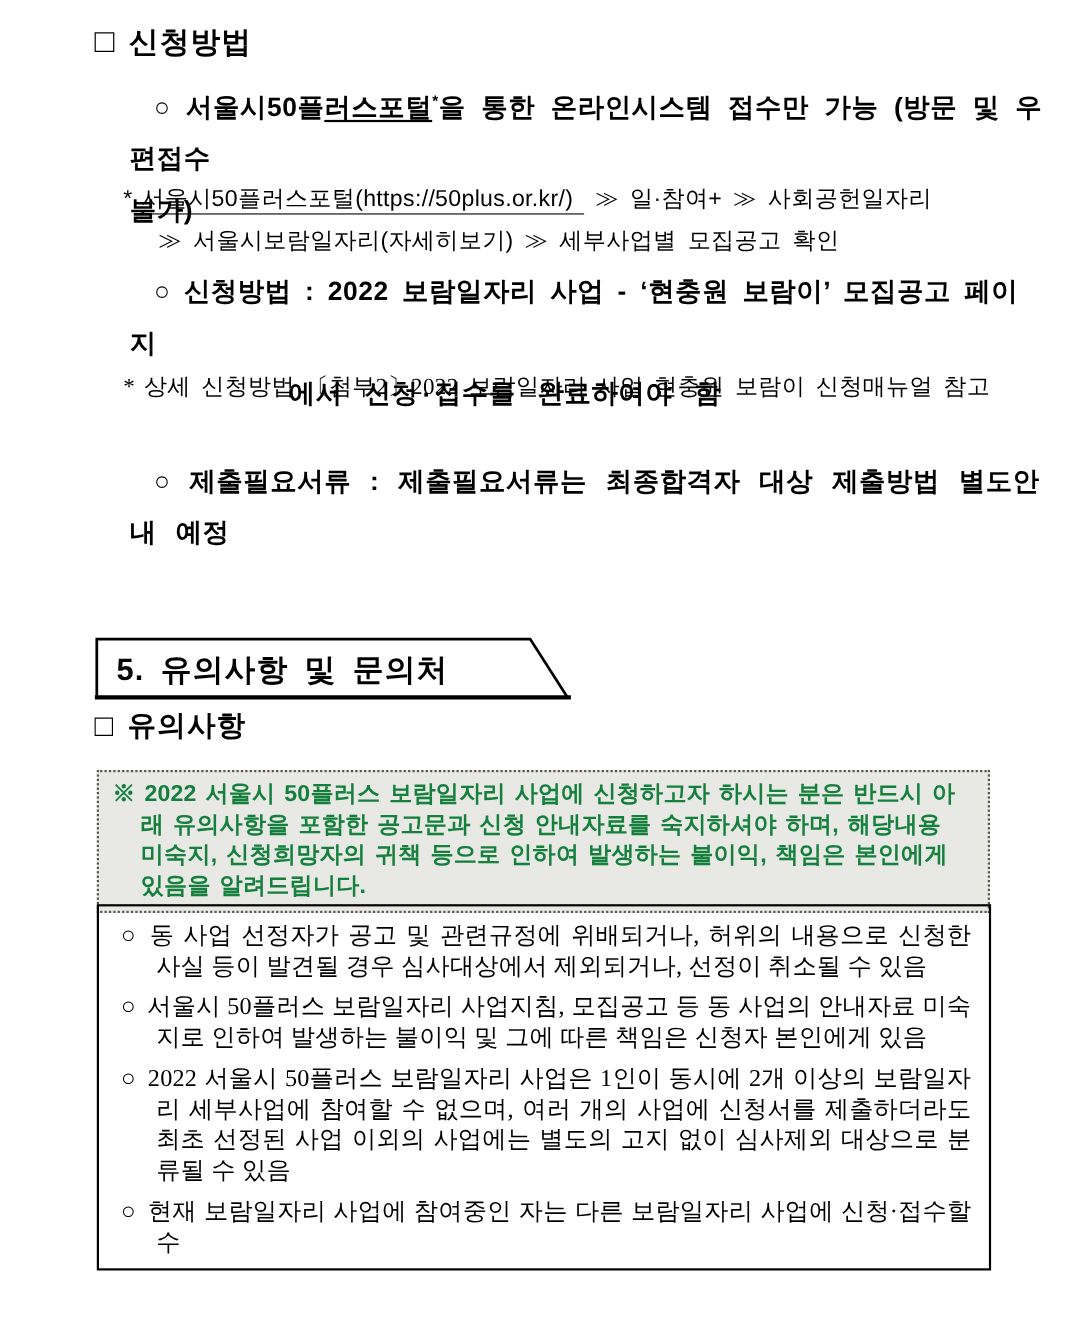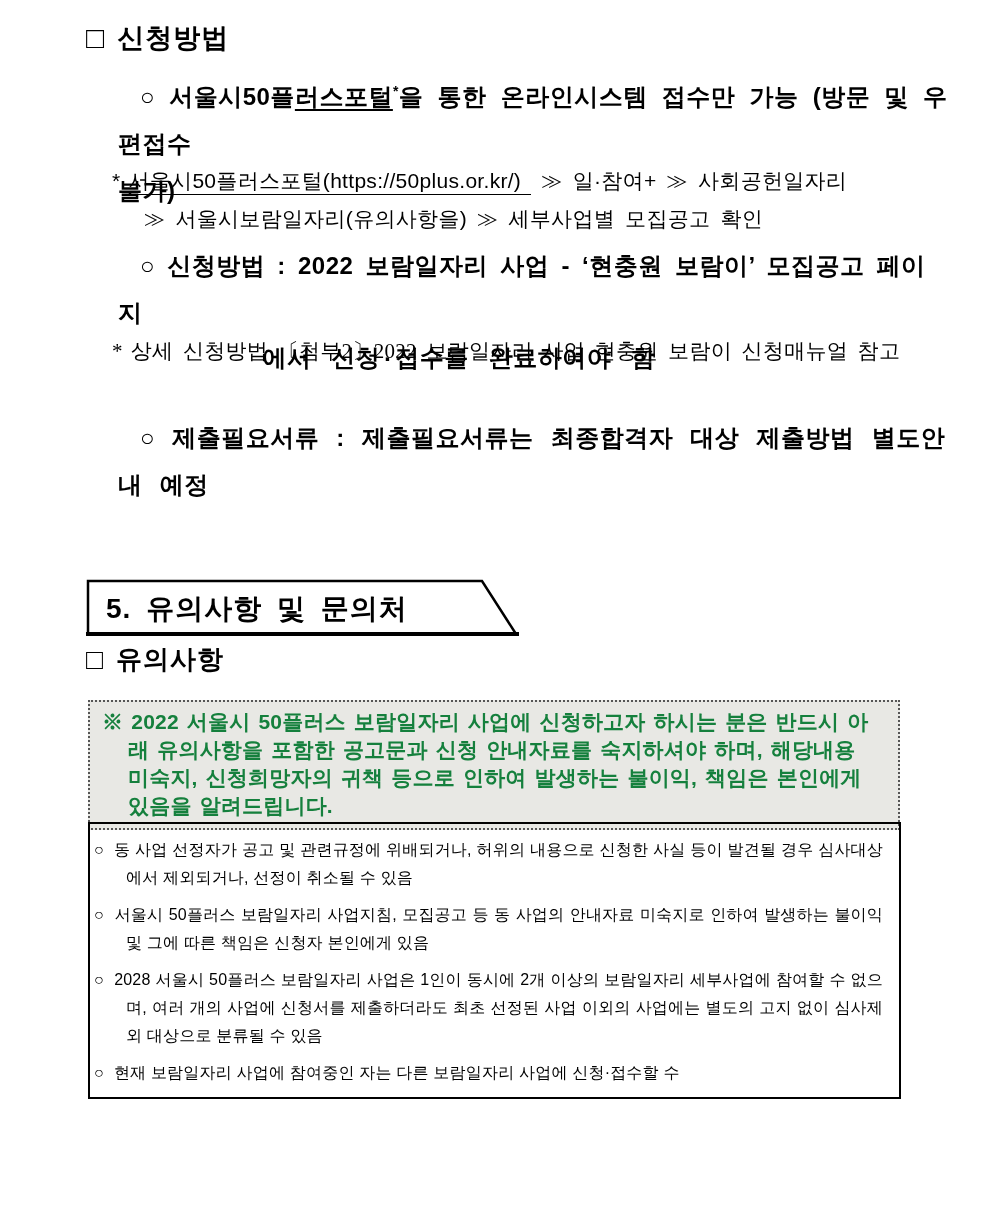--- a/index.html
+++ b/index.html
@@ -58,23 +58,23 @@
     padding:6px 14px 8px 12px;
     font-size:21px;font-weight:bold;line-height:28px;
     color:#15803d;letter-spacing:0.2px;word-spacing:2px;
   }
   .warn p{margin:0;padding-left:26px;text-indent:-26px;}
   
   .rules{
     position:absolute;left:88px;top:822px;width:813px;
     box-sizing:border-box;
     border:2px solid #000;
-    padding:12px 16px 10px 4px;
-    font-family:Liberation Sans, sans-serif;
-    font-size:16px;line-height:28px;letter-spacing:0.2px;
+    padding:12px 16px 10px 20px;
+    font-family:Liberation Serif, serif;
+    font-size:22px;line-height:28px;letter-spacing:0.2px;
   }
   .rule{
     margin:0 0 9px 0;
     padding-left:32px;text-indent:-32px;
     text-align:justify;
   }
   .rule:last-child{margin-bottom:0;}
   .rule .bl{margin-right:10px;}
 </style>
 </head>
@@ -91,21 +91,21 @@
     <span class="indent">○</span>
     <span>서울시50플</span><span class="u-part">러스포털</span><sup>*</sup><span>을 통한 온라인시스템 접수만 가능 (방문 및 우편접수</span>
     <br>
     <span>불가)</span>
   </div>
 
   <div class="note" style="top:162px;">
     <div>
       <span class="marker">*</span><span class="url">서울시50플러스포털(https://50plus.or.kr/)</span><span> ≫ 일·참여+ ≫ 사회공헌일자리</span>
     </div>
-    <div class="l2">≫ 서울시보람일자리(유의사항을) ≫ 세부사업별 모집공고 확인</div>
+    <div class="l2">≫ 서울시보람일자리(자세히보기) ≫ 세부사업별 모집공고 확인</div>
   </div>
 
   <div class="b-item" style="top:242px;word-spacing:5px;">
     <div>
       <span class="indent">○</span>
       <span>신청방법 : 2022 보람일자리 사업 - ‘현충원 보람이’ 모집공고 페이지</span>
     </div>
     <div class="center-line">에서 신청·접수를 완료하여야 함</div>
   </div>
 
@@ -137,20 +137,20 @@
   </div>
 
   <div class="rules">
     <div class="rule">
       <span class="bl">○</span><span>동 사업 선정자가 공고 및 관련규정에 위배되거나, 허위의 내용으로 신청한 사실 등이 발견될 경우 심사대상에서 제외되거나, 선정이 취소될 수 있음</span>
     </div>
     <div class="rule">
       <span class="bl">○</span><span>서울시 50플러스 보람일자리 사업지침, 모집공고 등 동 사업의 안내자료 미숙지로 인하여 발생하는 불이익 및 그에 따른 책임은 신청자 본인에게 있음</span>
     </div>
     <div class="rule">
-      <span class="bl">○</span><span>2028 서울시 50플러스 보람일자리 사업은 1인이 동시에 2개 이상의 보람일자리 세부사업에 참여할 수 없으며, 여러 개의 사업에 신청서를 제출하더라도 최초 선정된 사업 이외의 사업에는 별도의 고지 없이 심사제외 대상으로 분류될 수 있음</span>
+      <span class="bl">○</span><span>2022 서울시 50플러스 보람일자리 사업은 1인이 동시에 2개 이상의 보람일자리 세부사업에 참여할 수 없으며, 여러 개의 사업에 신청서를 제출하더라도 최초 선정된 사업 이외의 사업에는 별도의 고지 없이 심사제외 대상으로 분류될 수 있음</span>
     </div>
     <div class="rule">
       <span class="bl">○</span><span>현재 보람일자리 사업에 참여중인 자는 다른 보람일자리 사업에 신청·접수할 수</span>
     </div>
   </div>
 
 </div>
 
 </body></html>

